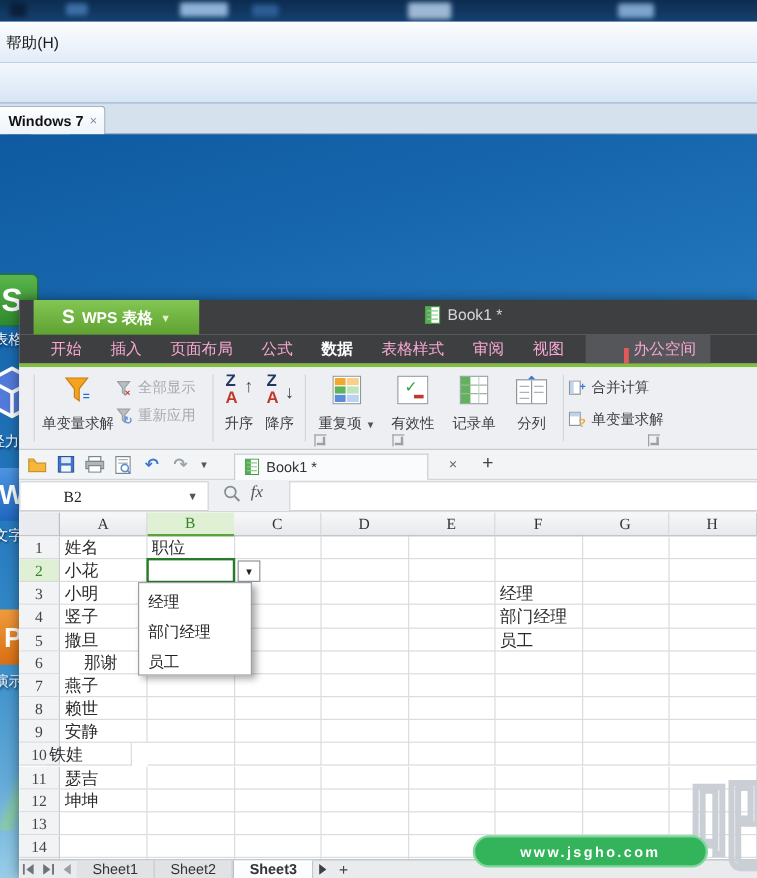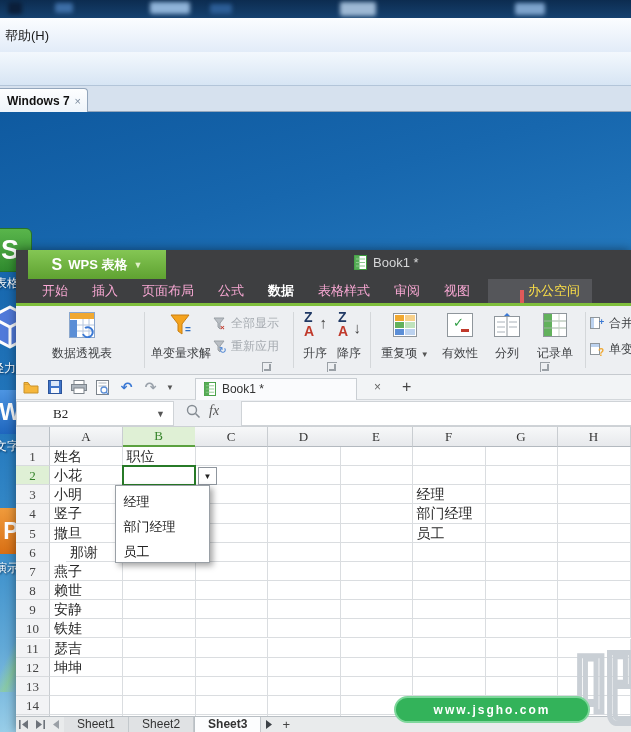--- a/index.html
+++ b/index.html
@@ -41,21 +41,21 @@
   #appbtn{position:absolute;left:12px;top:0;width:138px;height:29px;background:linear-gradient(#84c654,#5fa231);display:flex;align-items:center;justify-content:center;gap:6px;}
   #appbtn .slogo{font-weight:bold;color:#fff;font-size:16px;}
   #appbtn .alabel{color:#fff;font-weight:bold;font-size:13px;}
   #appbtn .acaret{color:#dff0c8;font-size:9px;}
   #doc-title{position:absolute;left:338px;top:5px;display:flex;align-items:center;gap:6px;}
   #doc-title .tlabel{color:#d6d7d8;font-size:13px;}
 
   #wps-tabs{left:0;top:29px;width:615px;height:24px;background:#3e3f41;display:flex;align-items:stretch;padding-left:14px;}
   .rtab{font-size:13px;color:#f9a8d4;padding:0 12px;line-height:24px;white-space:nowrap;}
   .rtab.active{color:#fff;font-weight:bold;}
-  .rtab.office{background:#55565a;color:#fde047;display:flex;align-items:flex-end;gap:4px;margin-left:6px;padding-left:32px;}
+  .rtab.office{background:#55565a;color:#f9a8d4;display:flex;align-items:flex-end;gap:4px;margin-left:6px;padding-left:32px;}
   .rtab.office .redbar{width:4px;height:13px;background:#e05a5a;display:inline-block;}
   #greenline{left:0;top:53px;width:615px;height:3px;background:#7fbf3c;}
 
   
   #ribbon{left:0;top:56px;width:615px;height:69px;background:#edeff2;border-bottom:1px solid #c6cacf;display:flex;align-items:flex-start;padding:4px 0 0 8px;}
   .vsep{width:1px;height:56px;background:#d4d7da;margin:2px 4px 0 4px;flex:none;}
   .bigbtn{display:flex;flex-direction:column;align-items:center;flex:none;}
   .bigbtn .blabel{font-size:12px;color:#3d3f42;margin-top:5px;white-space:nowrap;}
   .bigbtn .icwrap{height:30px;display:flex;align-items:center;}
   .stack{display:flex;flex-direction:column;gap:6px;padding-top:5px;flex:none;}
@@ -201,35 +201,20 @@
         <span class="rtab">公式</span>
         <span class="rtab active">数据</span>
         <span class="rtab">表格样式</span>
         <span class="rtab">审阅</span>
         <span class="rtab">视图</span>
         <span class="rtab office"><span class="redbar"></span>办公空间</span>
       </div>
     <div id="greenline" class="abs"></div>
 
     <div id="ribbon" class="abs">
-      <div class="bigbtn" style="width:116px">
-        <span class="icwrap">
-          <svg width="26" height="26" viewBox="0 0 26 26">
-            <rect x="0.5" y="0.5" width="25" height="25" fill="#fff" stroke="#8aa6cc"></rect>
-            <rect x="1" y="1" width="24" height="6" fill="#f0a830"></rect>
-            <rect x="1" y="8" width="7" height="17" fill="#5b8ed6"></rect>
-            <line x1="8" y1="13" x2="25" y2="13" stroke="#b6c6de"></line>
-              <line x1="8" y1="19" x2="25" y2="19" stroke="#b6c6de"></line>
-            <line x1="14" y1="7" x2="14" y2="25" stroke="#b6c6de"></line>
-              <line x1="20" y1="7" x2="20" y2="25" stroke="#b6c6de"></line>
-            <path d="M16 16 a5 5 0 1 1 -2 6" fill="none" stroke="#3a78d4" stroke-width="2"></path>
-          </svg>
-        </span>
-        <span class="blabel">数据透视表</span>
-      </div>
       <div class="vsep"></div>
       <div class="bigbtn" style="width:64px">
         <span class="icwrap">
           <svg width="24" height="24" viewBox="0 0 24 24">
             <polygon points="2,2 20,2 13,11 13,21 9,18 9,11" fill="#f5a31d" stroke="#c87f12"></polygon>
             <text x="16" y="20" font-size="10" font-weight="bold" fill="#2d6fc4">=</text>
           </svg>
         </span>
         <span class="blabel">单变量求解</span>
       </div>
@@ -287,47 +272,47 @@
       </div>
       <div class="bigbtn" style="width:50px">
         <span class="icwrap">
           <svg width="26" height="24" viewBox="0 0 26 24">
             <rect x="0.5" y="0.5" width="25" height="23" fill="#fff" stroke="#8f969c"></rect>
             <text x="6" y="14" font-size="13" font-weight="bold" fill="#2f9e44">✓</text>
             <rect x="14" y="16" width="8" height="3" fill="#c0392b"></rect>
           </svg>
         </span>
         <span class="blabel">有效性</span>
+      </div>
+      <div class="bigbtn" style="width:52px">
+        <span class="icwrap">
+          <svg width="24" height="24" viewBox="0 0 24 24">
+            <rect x="0.5" y="0.5" width="23" height="23" fill="#fff" stroke="#8f969c"></rect>
+            <rect x="1" y="1" width="8" height="22" fill="#62b15c"></rect>
+            <line x1="1" y1="8" x2="23" y2="8" stroke="#9fb3a0"></line>
+              <line x1="1" y1="15" x2="23" y2="15" stroke="#9fb3a0"></line>
+            <line x1="16" y1="1" x2="16" y2="23" stroke="#c9d4c9"></line>
+          </svg>
+        </span>
+        <span class="blabel">记录单</span>
       </div>
       <div class="bigbtn" style="width:44px">
         <span class="icwrap">
           <svg width="26" height="24" viewBox="0 0 26 24">
             <rect x="0.5" y="3.5" width="25" height="20" fill="#fff" stroke="#8f969c"></rect>
             <line x1="13" y1="4" x2="13" y2="23" stroke="#8f969c"></line>
             <line x1="3" y1="9" x2="11" y2="9" stroke="#aab2ba"></line>
               <line x1="3" y1="14" x2="11" y2="14" stroke="#aab2ba"></line>
               <line x1="3" y1="19" x2="11" y2="19" stroke="#aab2ba"></line>
             <line x1="15" y1="9" x2="23" y2="9" stroke="#aab2ba"></line>
               <line x1="15" y1="14" x2="23" y2="14" stroke="#aab2ba"></line>
             <polygon points="13,0 10,3 16,3" fill="#3a78d4"></polygon>
           </svg>
         </span>
         <span class="blabel">分列</span>
-      </div>
-      <div class="bigbtn" style="width:52px">
-        <span class="icwrap">
-          <svg width="24" height="24" viewBox="0 0 24 24">
-            <rect x="0.5" y="0.5" width="23" height="23" fill="#fff" stroke="#8f969c"></rect>
-            <rect x="1" y="1" width="8" height="22" fill="#62b15c"></rect>
-            <line x1="1" y1="8" x2="23" y2="8" stroke="#9fb3a0"></line>
-              <line x1="1" y1="15" x2="23" y2="15" stroke="#9fb3a0"></line>
-            <line x1="16" y1="1" x2="16" y2="23" stroke="#c9d4c9"></line>
-          </svg>
-        </span>
-        <span class="blabel">记录单</span>
       </div>
       <div class="vsep"></div>
       <div class="stack" style="width:96px;gap:9px">
         <div class="srow dark">
           <svg width="15" height="14" viewBox="0 0 15 14">
             <rect x="0.5" y="0.5" width="9" height="11" fill="#fff" stroke="#8f969c"></rect>
             <rect x="1" y="1" width="3" height="10" fill="#bcd2ef"></rect>
             <text x="9" y="8" font-size="9" font-weight="bold" fill="#3a78d4">+</text>
           </svg>
           <span>合并计算</span>
@@ -533,21 +518,21 @@
         <div class="rowhdr" style="top: 173.2px; height: 19.15px; line-height: 19.15px;">9</div>
         <div class="cell" style="left: 34px; top: 173.2px; width: 73px; height: 19.15px; line-height: 19.15px;">安静</div>
         <div class="cell" style="left: 106.5px; top: 173.2px; width: 73px; height: 19.15px; line-height: 19.15px;"></div>
         <div class="cell" style="left: 179px; top: 173.2px; width: 73px; height: 19.15px; line-height: 19.15px;"></div>
         <div class="cell" style="left: 251.5px; top: 173.2px; width: 73px; height: 19.15px; line-height: 19.15px;"></div>
         <div class="cell" style="left: 324px; top: 173.2px; width: 73px; height: 19.15px; line-height: 19.15px;"></div>
         <div class="cell" style="left: 396.5px; top: 173.2px; width: 73px; height: 19.15px; line-height: 19.15px;"></div>
         <div class="cell" style="left: 469px; top: 173.2px; width: 73px; height: 19.15px; line-height: 19.15px;"></div>
         <div class="cell" style="left: 541.5px; top: 173.2px; width: 73px; height: 19.15px; line-height: 19.15px;"></div>
         <div class="rowhdr" style="top: 192.35px; height: 19.15px; line-height: 19.15px;">10</div>
-        <div class="cell" style="left: 34px; top: 192.35px; width: 73px; height: 19.15px; line-height: 19.15px;">铁娃</div>
+        <div class="cell" style="left: 21px; top: 192.35px; width: 73px; height: 19.15px; line-height: 19.15px;">铁娃</div>
         <div class="cell" style="left: 106.5px; top: 192.35px; width: 73px; height: 19.15px; line-height: 19.15px;"></div>
         <div class="cell" style="left: 179px; top: 192.35px; width: 73px; height: 19.15px; line-height: 19.15px;"></div>
         <div class="cell" style="left: 251.5px; top: 192.35px; width: 73px; height: 19.15px; line-height: 19.15px;"></div>
         <div class="cell" style="left: 324px; top: 192.35px; width: 73px; height: 19.15px; line-height: 19.15px;"></div>
         <div class="cell" style="left: 396.5px; top: 192.35px; width: 73px; height: 19.15px; line-height: 19.15px;"></div>
         <div class="cell" style="left: 469px; top: 192.35px; width: 73px; height: 19.15px; line-height: 19.15px;"></div>
         <div class="cell" style="left: 541.5px; top: 192.35px; width: 73px; height: 19.15px; line-height: 19.15px;"></div>
         <div class="rowhdr" style="top: 211.5px; height: 19.15px; line-height: 19.15px;">11</div>
         <div class="cell" style="left: 34px; top: 211.5px; width: 73px; height: 19.15px; line-height: 19.15px;">瑟吉</div>
         <div class="cell" style="left: 106.5px; top: 211.5px; width: 73px; height: 19.15px; line-height: 19.15px;"></div>

